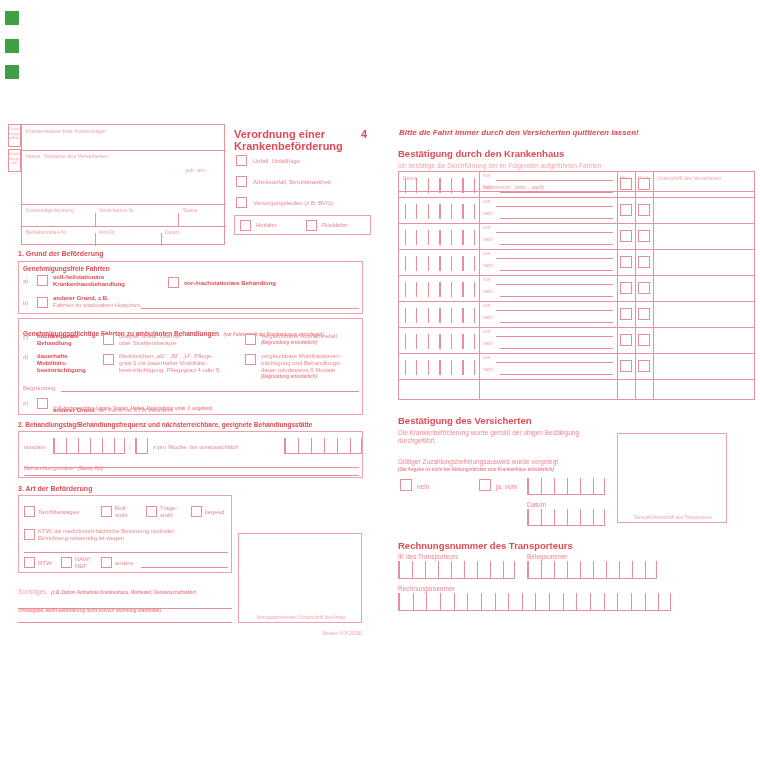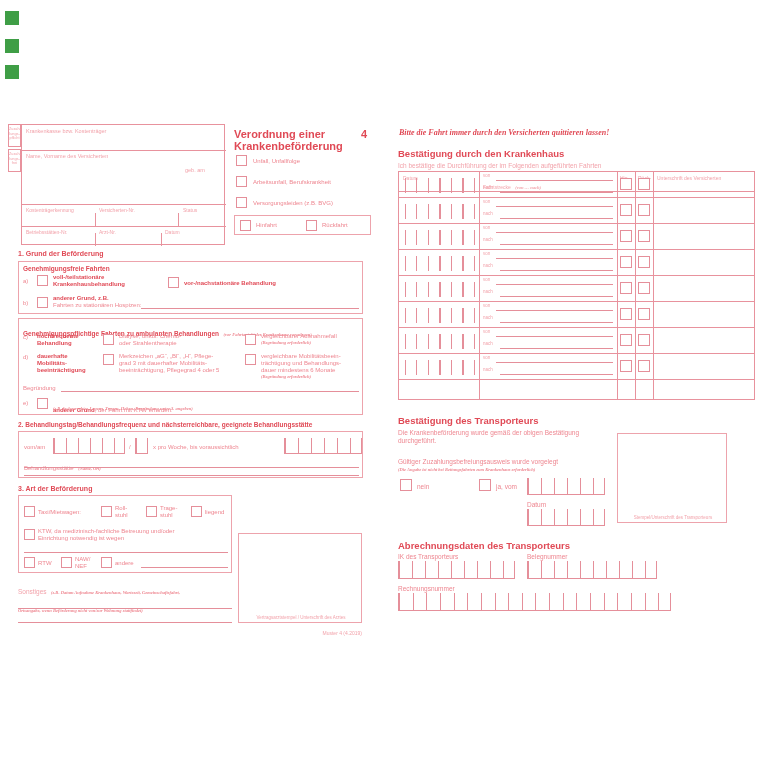--- a/index.html
+++ b/index.html
@@ -11,21 +11,21 @@
     --cb:#e58f9a;
     --green:#3f9e46;
   }
   *{margin:0;padding:0;box-sizing:border-box;}
   html,body{background:#fff;}
   body{font-family:"Liberation Sans",sans-serif;color:var(--mid);}
   #page{position:relative;width:760px;height:760px;background:#ffffff;overflow:hidden;}
   .abs{position:absolute;}
   .pre{white-space:pre-line;}
   .b{font-weight:bold;}
-  .i{font-style:italic;font-family:Liberation Serif, serif;}
+  .i{font-style:italic;}
   .strong{color:var(--strong);}
   .light{color:var(--light);}
   .box{border:1px solid var(--border);}
   .boxd{border:1px solid var(--line);}
   .hline{border-bottom:1px solid var(--line);}
   .vline{border-left:1px solid var(--line);}
   .cb{width:11px;height:11px;border:1px solid var(--cb);background:#fff;}
   .cb13{width:12px;height:12px;border:1px solid var(--cb);background:#fff;}
   .comb{border-left:1px solid var(--cb);border-right:1px solid var(--cb);border-bottom:1px solid var(--cb);
         background:repeating-linear-gradient(90deg,var(--cb) 0 1px,transparent 1px var(--cell,13px));}
@@ -308,37 +308,37 @@
         <div class="abs hline" style="left:97px;top:8px;width:117px;border-color:var(--cb);"></div>
         <div class="abs t4 light" style="left:84px;top:13px;">nach</div>
         <div class="abs hline" style="left:101px;top:20px;width:113px;border-color:var(--cb);"></div>
         <div class="abs cb13" style="left:221px;top:6px;"></div>
         <div class="abs cb13" style="left:239px;top:6px;"></div>
         <div class="abs" style="left:255px;top:0;width:100px;height:26px;"></div>
       </div>
       </div>
   </div>
 
-  <div class="abs t95 b strong" style="left:398px;top:415px;">Bestätigung des Transporteurs</div>
+  <div class="abs t95 b strong" style="left:398px;top:415px;">Bestätigung des Versicherten</div>
   <div class="abs t65 pre" style="left:398px;top:429px;">Die Krankenbeförderung wurde gemäß der obigen Bestätigung
 durchgeführt.</div>
   <div class="abs t65" style="left:398px;top:458px;">Gültiger Zuzahlungsbefreiungsausweis wurde vorgelegt</div>
   <div class="abs t4 b i" style="left:398px;top:467px;">(Die Angabe ist nicht bei Rettungsfahrten zum Krankenhaus erforderlich)</div>
   <div class="abs cb13" style="left:400px;top:479px;"></div>
   <div class="abs t65" style="left:417px;top:483px;">nein</div>
   <div class="abs cb13" style="left:479px;top:479px;"></div>
   <div class="abs t65" style="left:496px;top:483px;">ja, vom</div>
   <div class="abs comb" style="left:527px;top:478px;width:78px;height:17px;--cell:13px;"></div>
   <div class="abs t65" style="left:527px;top:501px;">Datum</div>
   <div class="abs comb" style="left:527px;top:509px;width:78px;height:17px;--cell:13px;"></div>
   <div class="abs box" style="left:617px;top:433px;width:110px;height:90px;">
     <div class="abs t4 light" style="left:0;bottom:2px;width:110px;text-align:center;">Stempel/Unterschrift des Transporteurs</div>
   </div>
 
-  <div class="abs t95 b strong" style="left:398px;top:540px;">Abrechnungsdaten des Transporteurs</div>
+  <div class="abs t95 b strong" style="left:398px;top:540px;">Rechnungsnummer des Transporteurs</div>
   <div class="abs t65" style="left:398px;top:553px;">IK des Transporteurs</div>
   <div class="abs comb" style="left:398px;top:561px;width:117px;height:18px;--cell:13px;"></div>
   <div class="abs t65" style="left:527px;top:553px;">Belegnummer</div>
   <div class="abs comb" style="left:527px;top:561px;width:130px;height:18px;--cell:13px;"></div>
   <div class="abs t65" style="left:398px;top:585px;">Rechnungsnummer</div>
   <div class="abs comb" style="left:398px;top:593px;width:273px;height:18px;--cell:13.65px;"></div>
 
 </div>
 
 </body></html>

